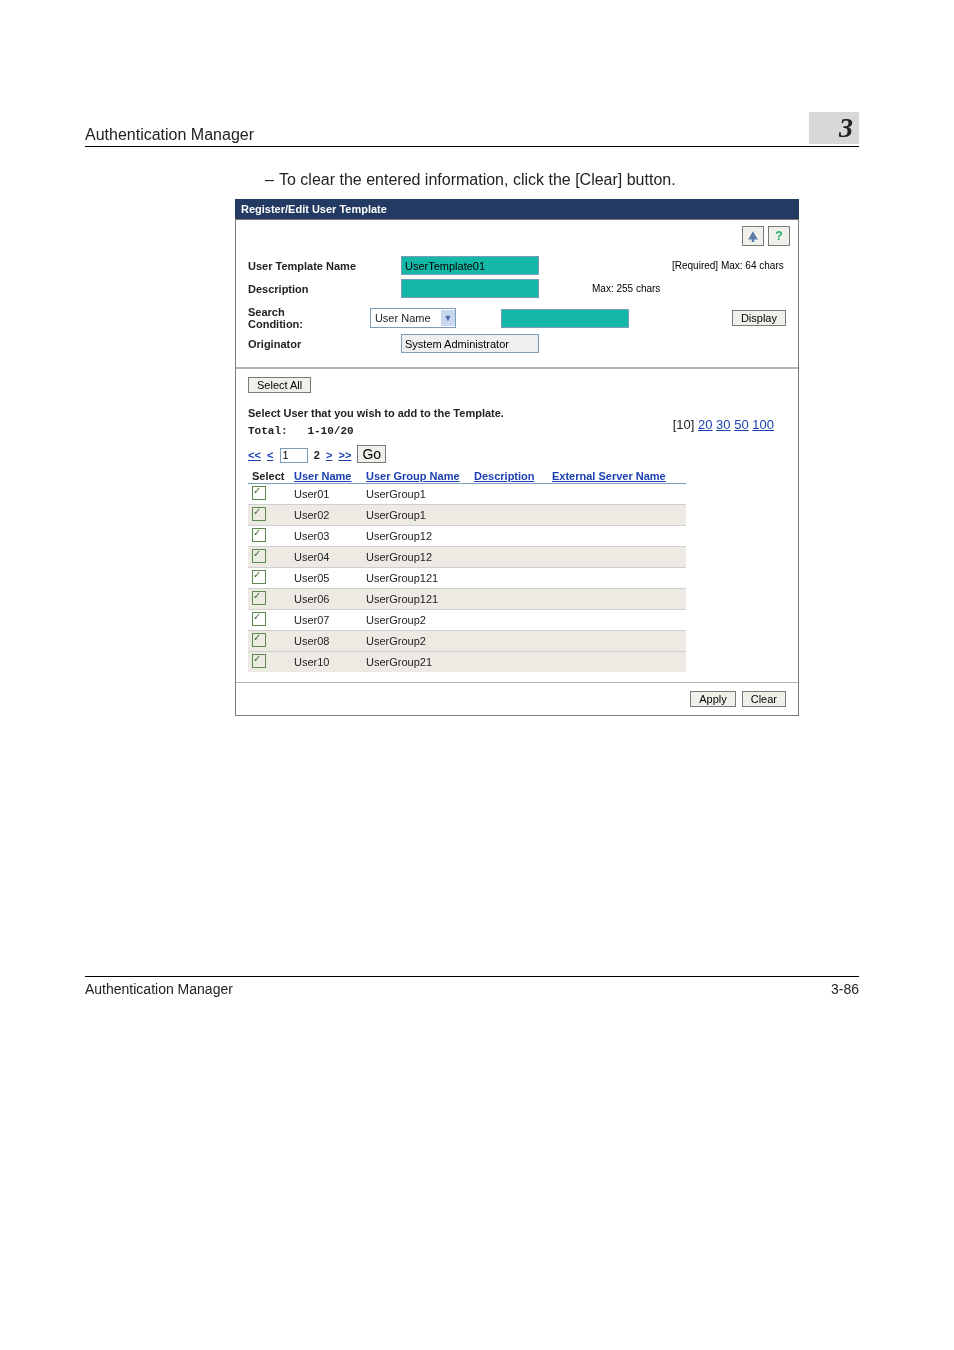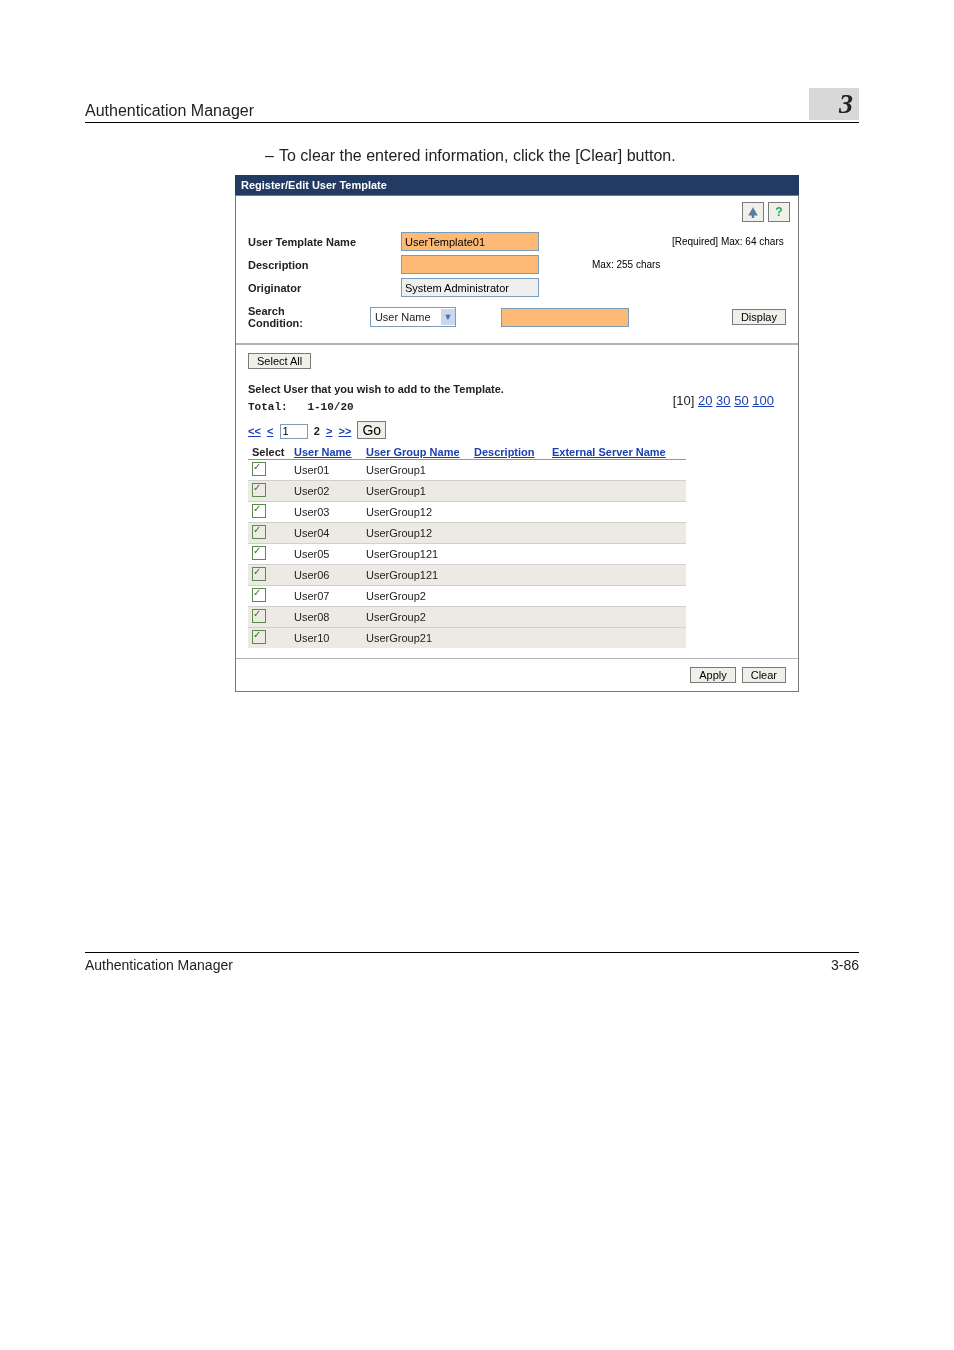--- a/index.html
+++ b/index.html
@@ -1,16 +1,16 @@
 <!DOCTYPE html>
 <html><head>
 <meta charset="utf-8">
 <style>
   body { margin:0; font-family: Arial, Helvetica, sans-serif; background:#fff; color:#222; }
-  .page { width:954px; margin:12px auto; padding:76px 95px 140px 85px; box-sizing:border-box; }
+  .page { width:954px; margin:0 auto; padding:112px 95px 140px 85px; box-sizing:border-box; }
   .hdr { display:flex; justify-content:space-between; align-items:flex-end; border-bottom:1px solid #000; padding-bottom:2px; margin-bottom:24px; }
   .hdr-left { font-size:16px; font-weight:400; }
   .hdr-right { font-family: Georgia, "Times New Roman", serif; font-style:italic; font-weight:bold; font-size:28px; padding:0 6px 0 30px; background:#d8d8d8; }
 
   .bullet-line { font-size:16px; margin:12px 0 10px 180px; }
   .bullet-line .dash { display:inline-block; width:14px; }
 
   
   .shot { width:564px; margin-left:150px; background:#fff; border:0; }
   .titlebar { background:#233a63; color:#fff; font-weight:bold; font-size:11px; padding:4px 6px; }
@@ -18,21 +18,21 @@
   .pane { border:1px solid #7a7a7a; }
   .inner-top { border-bottom:1px solid #b3b3b3; }
   .toprow { display:flex; justify-content:flex-end; align-items:center; gap:4px; padding:6px 8px 2px; }
   .ico { width:20px; height:18px; border:1px solid #7a7a7a; background:#f0f0ea; display:flex; align-items:center; justify-content:center; font-size:12px; }
   .ico.help { color:#2a6; font-weight:bold; }
   .ico.arrow svg { width:12px; height:12px; }
 
   .form-area { padding:4px 12px 10px; font-size:11px; }
   .frow { display:flex; align-items:center; margin:4px 0;gap:43px; }
   .flab { width:110px; font-weight:bold; }
-  .txt { border:1px solid #7a9db9; background:#fdba74; height:15px; padding:1px 3px; font-size:11px; }
+  .txt { border:1px solid #7a9db9; background:#14b8a6; height:15px; padding:1px 3px; font-size:11px; }
   .txt.ro { background:#efefef; }
   .sel { border:1px solid #7a9db9; background:#fff; height:18px; font-size:11px; display:inline-flex; align-items:center; }
   .sel .val { padding:0 4px; width:62px; }
   .sel .arrow { width:14px; height:16px; background:#c9d8ee; text-align:center; line-height:16px; color:#4a6ea9; font-size:9px; }
   .hint { margin-left:10px; font-size:10px; color:#000; }
   .btn { border:1px solid #7a7a7a; background:#f0f0ea; font-size:11px; padding:1px 8px; }
 
   .mid { border-top:1px solid #b3b3b3; padding:6px 12px 10px; position:relative; min-height:260px; }
   .sel-all { margin-top:2px; }
   .subtitle { font-weight:bold; font-size:11px; margin-top:14px; }
@@ -85,33 +85,33 @@
           <div class="frow">
             <div class="flab">User Template Name</div>
             <input class="txt" style="width: 130px;" value="UserTemplate01">
             <span class="hint" style="margin-left:90px">[Required] Max: 64 chars</span>
           </div>
           <div class="frow">
             <div class="flab">Description</div>
             <input class="txt" style="width: 130px;" value="">
             <span class="hint" style="margin-left:10px">Max: 255 chars</span>
           </div>
-          <div class="frow">
-            <div class="flab">Originator</div>
-            <input class="txt ro" style="width: 130px;" readonly="" value="System Administrator">
-          </div>
           <div class="frow" style="margin-top:8px">
             <div class="flab">Search Condition:</div>
             <div class="sel">
               <span class="val">User Name</span>
               <span class="arrow">▼</span>
             </div>
             <input class="txt" style="width: 120px; margin-left: 2px;" value="">
             <button class="btn" style="margin-left:60px">Display</button>
           </div>
+          <div class="frow">
+            <div class="flab">Originator</div>
+            <input class="txt ro" style="width: 130px;" readonly="" value="System Administrator">
+          </div>
         </div>
       </div>
 
       <div class="mid">
         <button class="btn sel-all">Select All</button>
         <div class="subtitle">Select User that you wish to add to the Template.</div>
         <div class="totline">
           <span>Total:</span>&nbsp;&nbsp;
           <span>1-10/20</span>
         </div>

